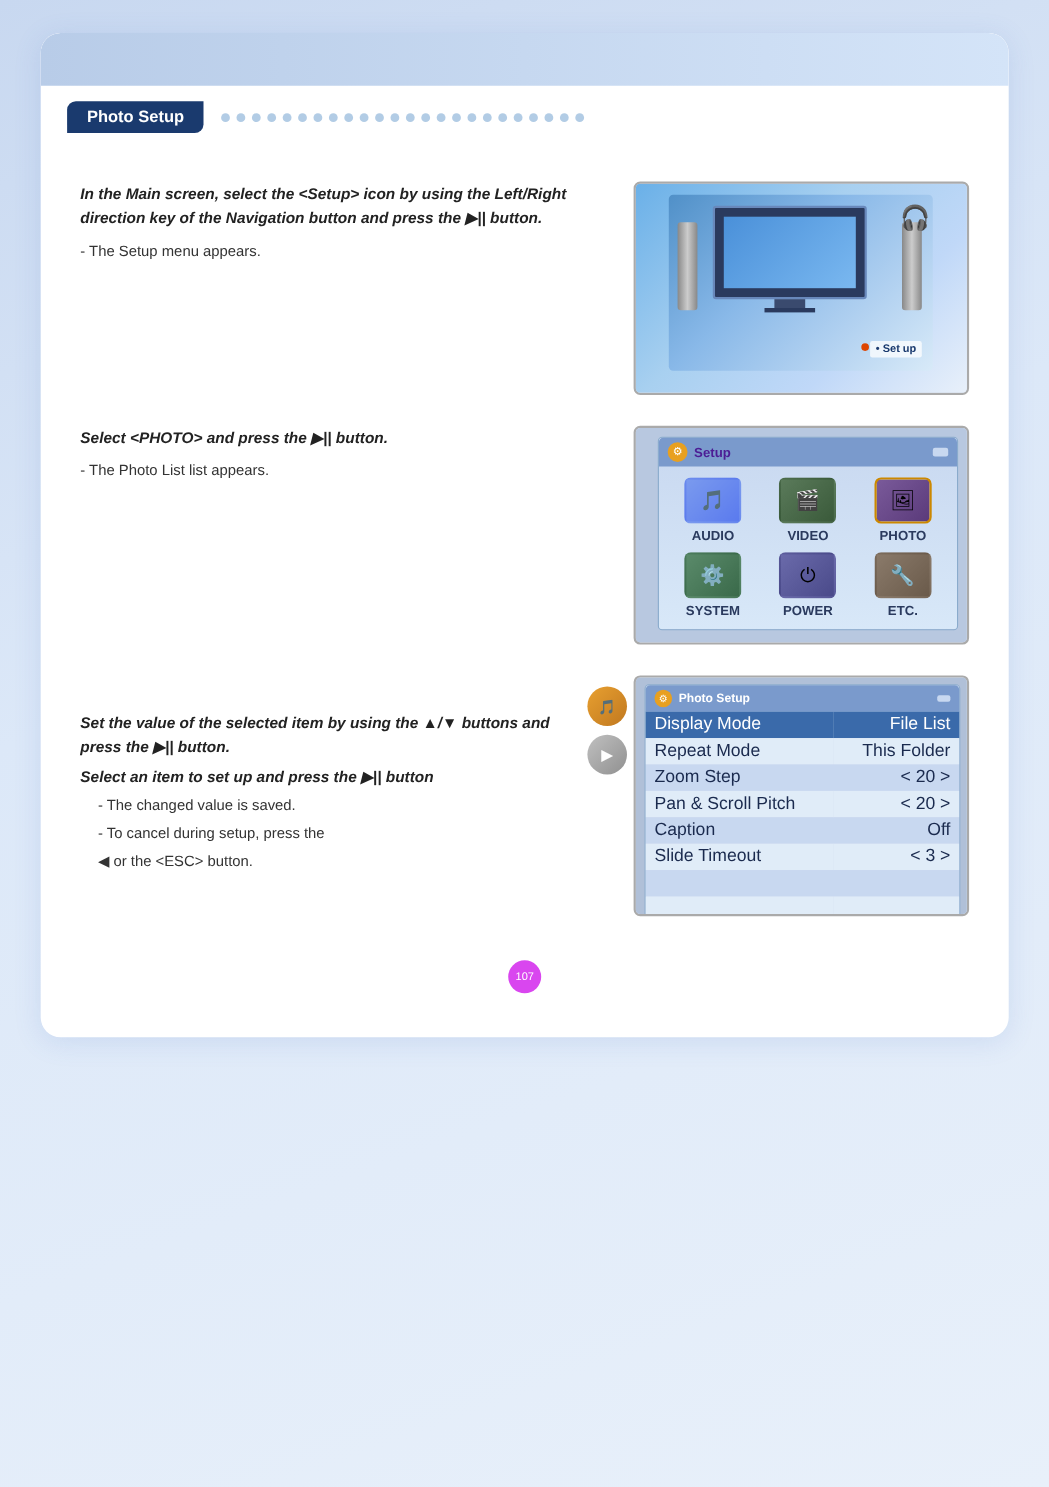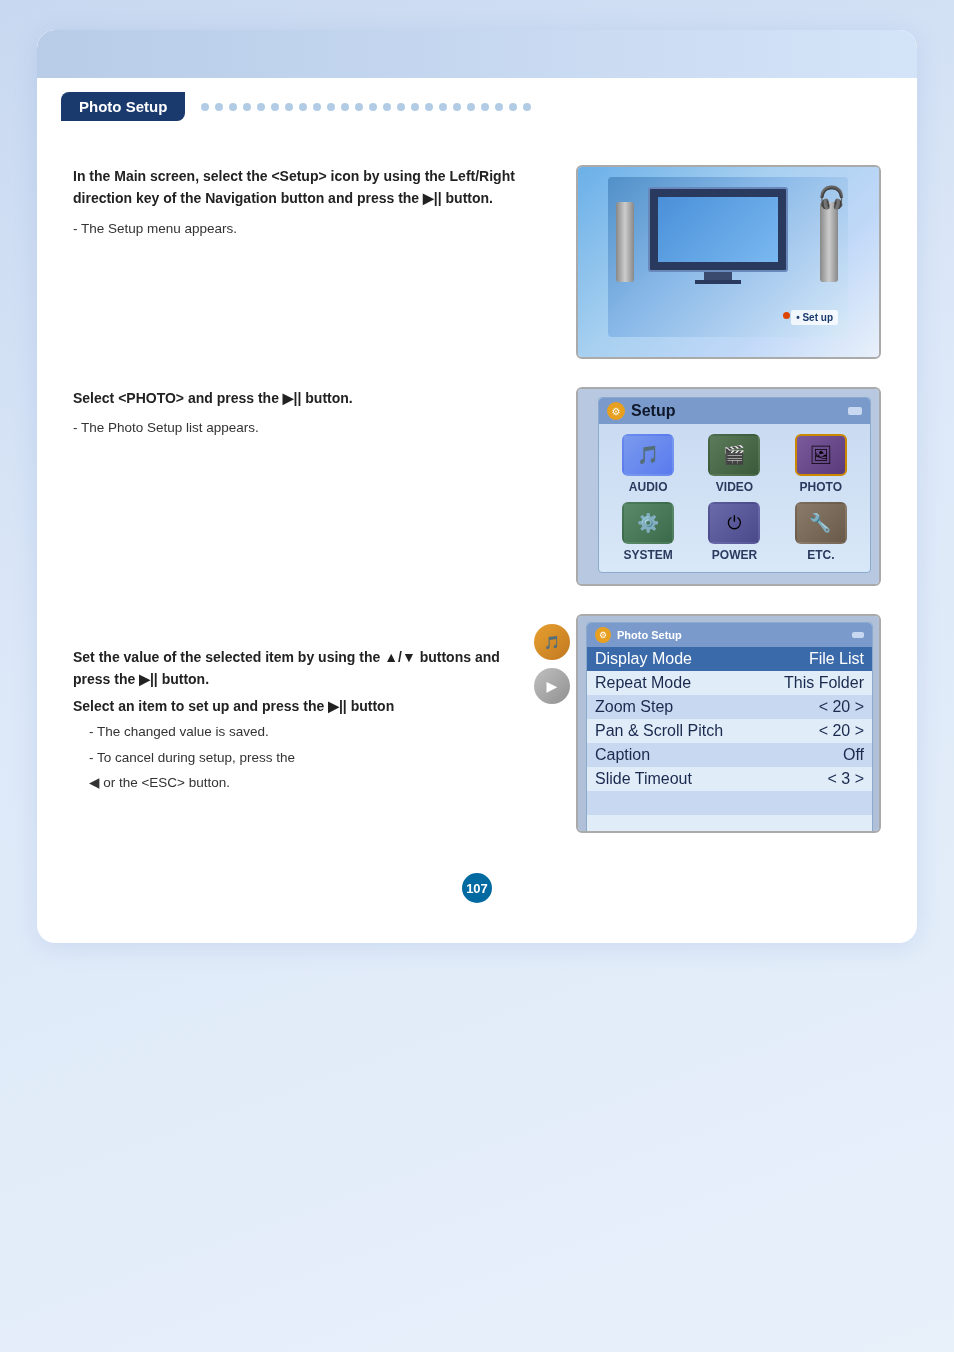--- a/index.html
+++ b/index.html
@@ -72,20 +72,21 @@
       min-width: 220px;
     }
     .section-text p {
       font-size: 14px;
       color: #222;
       line-height: 1.6;
       margin-bottom: 4px;
     }
     .section-text .bold-text {
       font-weight: bold;
+      font-style: italic;
     }
     .section-text .note-text {
       color: #333;
       font-size: 13.5px;
     }
     .section-image {
       flex: 0 0 320px;
       display: flex;
       justify-content: flex-end;
     }
@@ -131,23 +132,23 @@
       height: 18px;
       background: #e8a020;
       border-radius: 50%;
       display: flex;
       align-items: center;
       justify-content: center;
       font-size: 10px;
       color: white;
     }
     .setup-title-text {
-      font-size: 16px;
+      font-size: 12px;
       font-weight: bold;
-      color: #0f172a;
+      color: #4c1d95;
     }
     .setup-minimize {
       margin-left: auto;
       width: 14px;
       height: 8px;
       background: #c8d8f0;
       border-radius: 2px;
     }
     .setup-icons-grid {
       display: grid;
@@ -246,25 +247,25 @@
       text-align: center;
       margin-top: 30px;
       padding-top: 10px;
     }
     .page-number {
       display: inline-flex;
       align-items: center;
       justify-content: center;
       width: 30px;
       height: 30px;
-      background: #0369a1;
+      background: #d946ef;
       color: white;
       border-radius: 50%;
-      font-size: 13px;
-      font-weight: bold;
+      font-size: 10px;
+      font-weight: normal;
     }
     .sub-bullets { margin-top: 4px; margin-left: 14px; }
     .sub-bullets p { padding-left: 2px; }
   </style>
 </head>
 <body>
 
 <div class="page-container">
 
   <div class="top-bar"></div>
@@ -335,21 +336,21 @@
           </div>
         </div>
       </div>
     </div>
 
     <div class="section-row">
       <div class="section-text">
         <p class="bold-text">
           Select &lt;PHOTO&gt; and press the ▶|| button.
         </p>
-        <p class="note-text" style="margin-top:8px;">- The Photo Setup list appears.</p>
+        <p class="note-text" style="margin-top:8px;">- The Photo List list appears.</p>
       </div>
       <div class="section-image">
 
         <div class="screen-mock">
           <div class="screen2">
             <div class="setup-menu-window">
               <div class="setup-menu-title-bar">
                 <div class="setup-icon-circle">⚙</div>
                 <span class="setup-title-text">Setup</span>
                 <div class="setup-minimize"></div>

